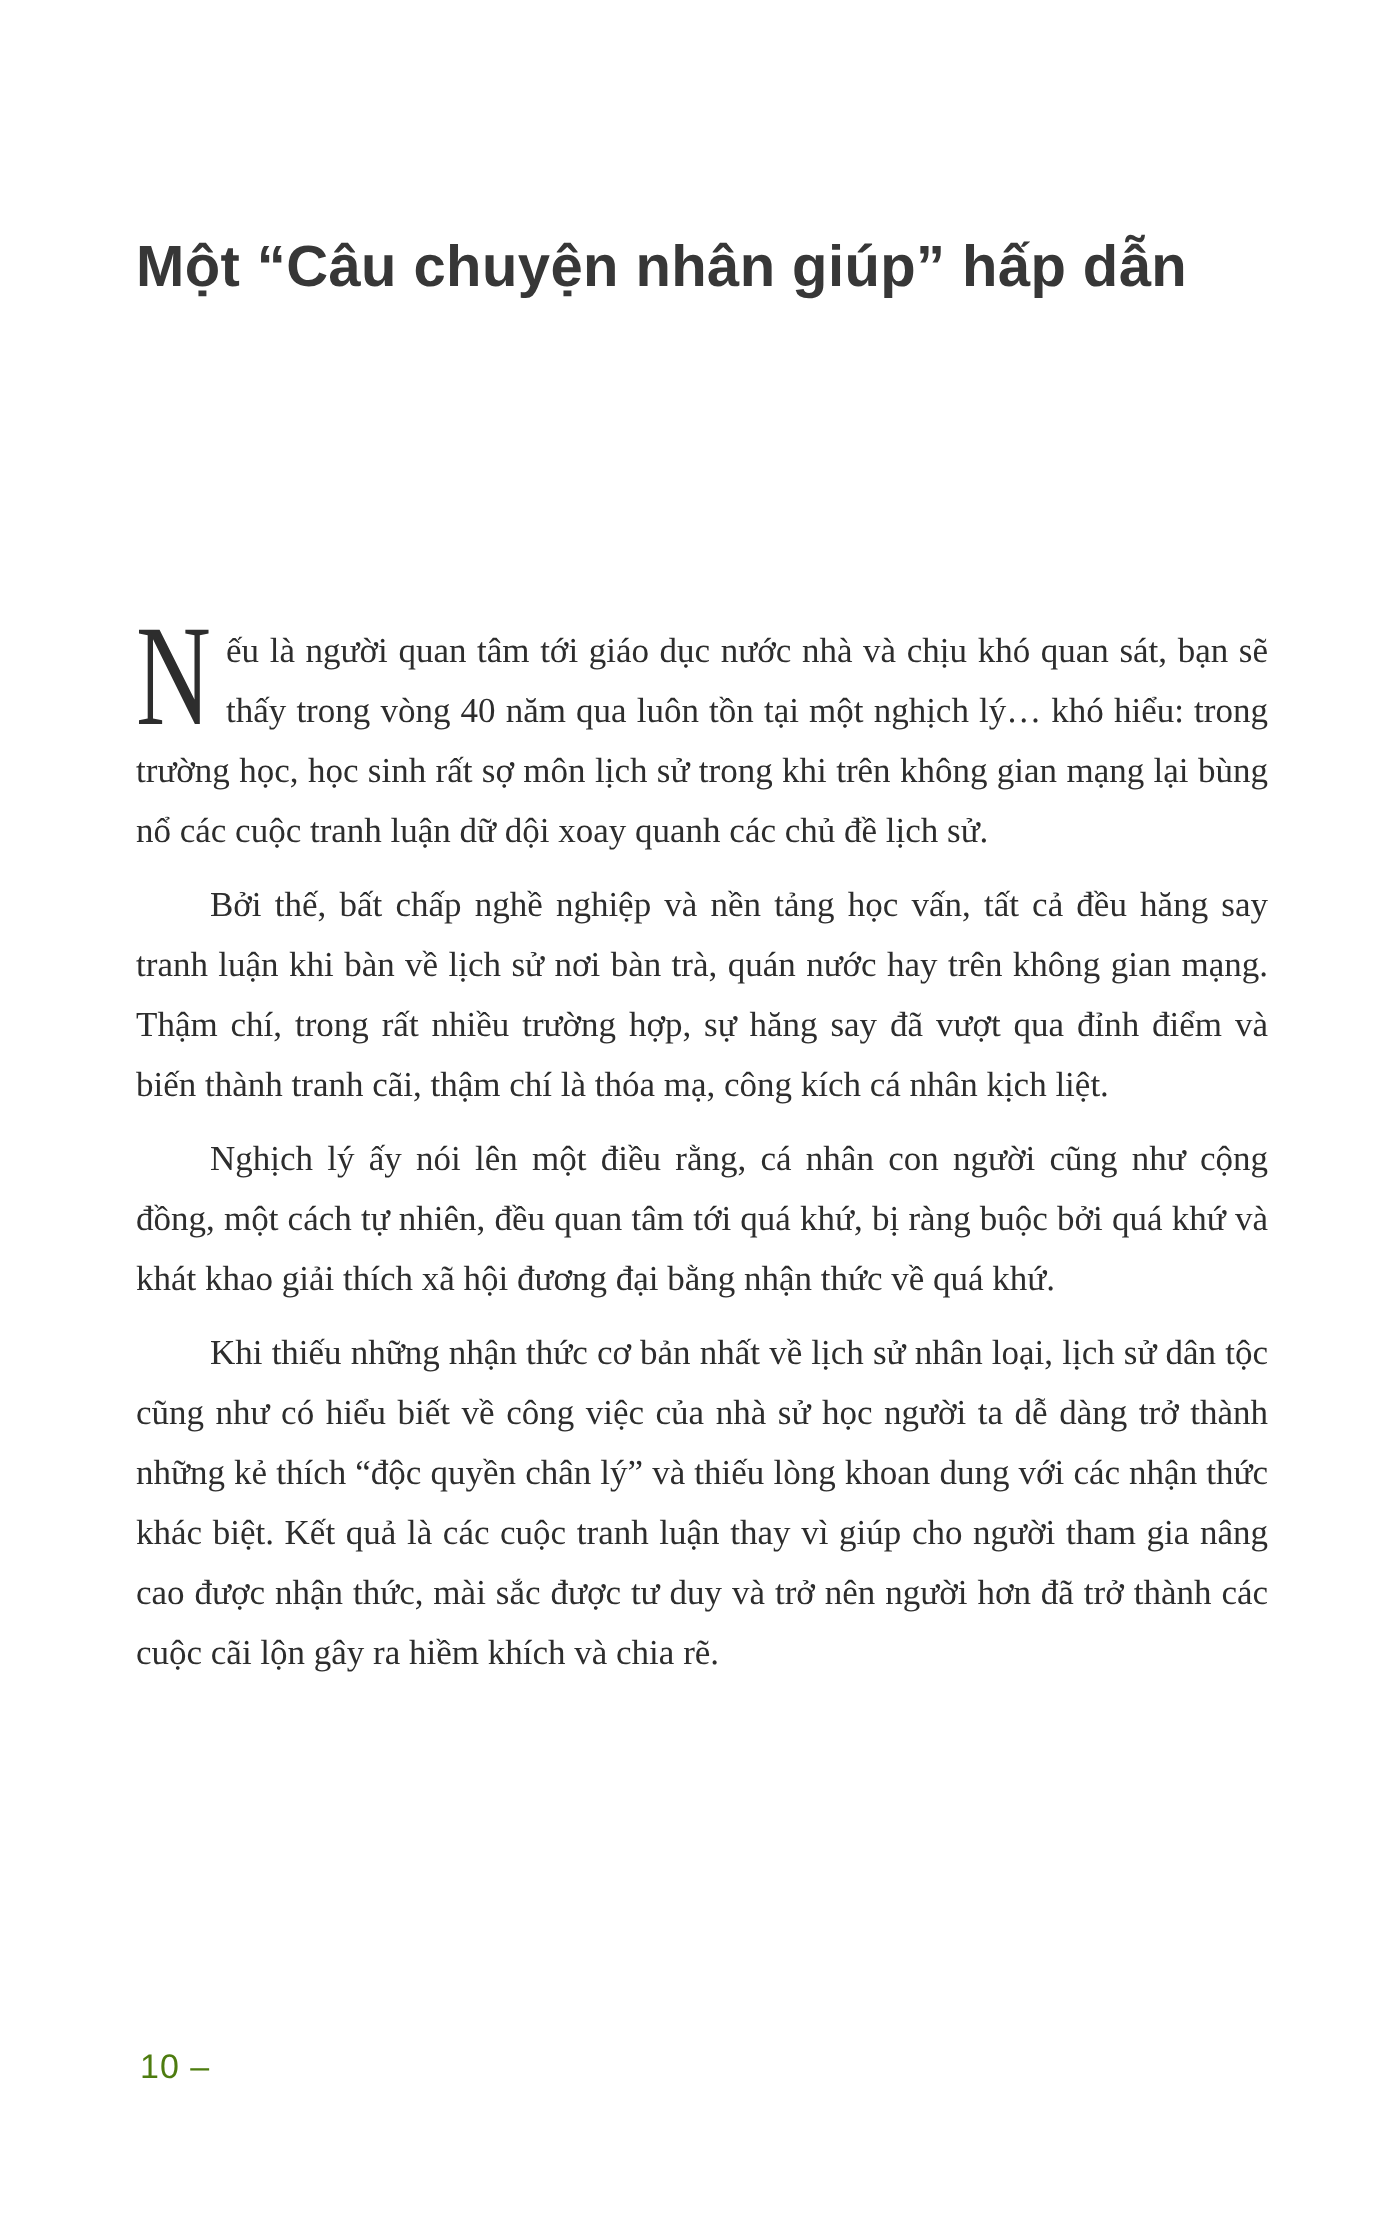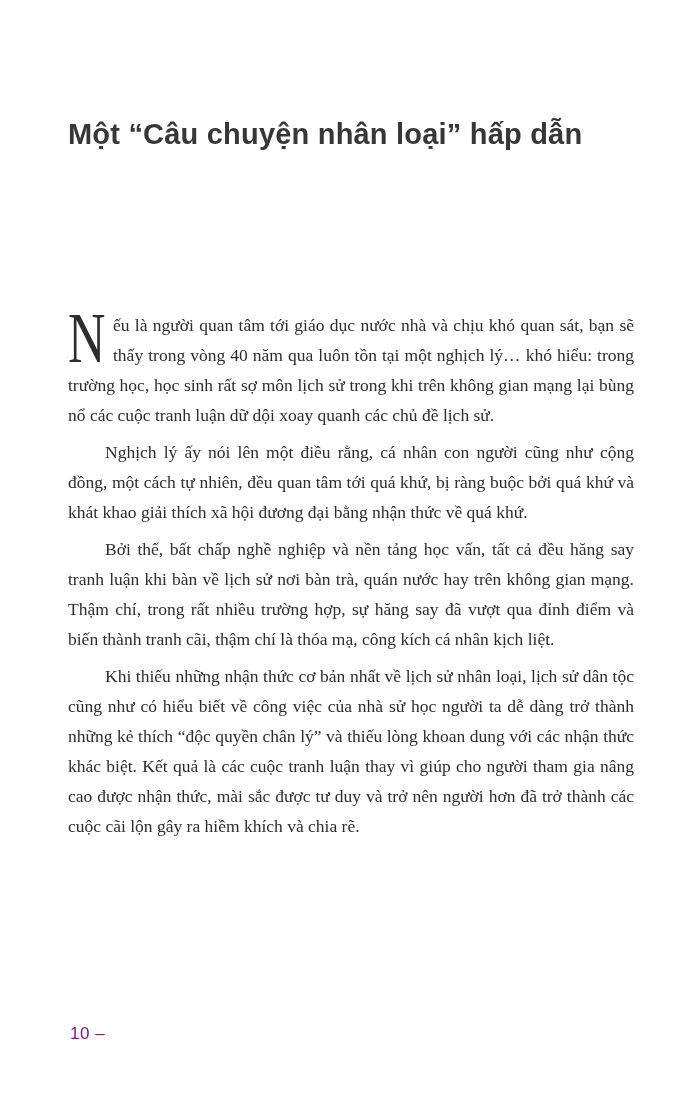--- a/index.html
+++ b/index.html
@@ -60,34 +60,34 @@
     transform-origin: left top;
     overflow: visible;
   }
   .page-number {
     position: absolute;
     left: 70px;
     top: 1024px;
     font-family: "Liberation Sans", sans-serif;
     font-size: 17px;
     letter-spacing: 0.5px;
-    color: #701a75;
+    color: #4d7c0f;
   }
 </style>
 </head>
 <body>
 
 <div class="page">
 
-  <h1 class="chapter-title">Một “Câu chuyện nhân loại” hấp dẫn</h1>
+  <h1 class="chapter-title">Một “Câu chuyện nhân giúp” hấp dẫn</h1>
 
   <div class="body-text">
     <p>
       <span class="dropcap">N</span><span>ếu là người quan tâm tới giáo dục nước nhà và chịu khó quan sát, bạn sẽ thấy trong vòng 40 năm qua luôn tồn tại một nghịch lý… khó hiểu: trong trường học, học sinh rất sợ môn lịch sử trong khi trên không gian mạng lại bùng nổ các cuộc tranh luận dữ dội xoay quanh các chủ đề lịch sử.</span>
     </p>
+    <p>Bởi thế, bất chấp nghề nghiệp và nền tảng học vấn, tất cả đều hăng say tranh luận khi bàn về lịch sử nơi bàn trà, quán nước hay trên không gian mạng. Thậm chí, trong rất nhiều trường hợp, sự hăng say đã vượt qua đỉnh điểm và biến thành tranh cãi, thậm chí là thóa mạ, công kích cá nhân kịch liệt.</p>
     <p>Nghịch lý ấy nói lên một điều rằng, cá nhân con người cũng như cộng đồng, một cách tự nhiên, đều quan tâm tới quá khứ, bị ràng buộc bởi quá khứ và khát khao giải thích xã hội đương đại bằng nhận thức về quá khứ.</p>
-    <p>Bởi thế, bất chấp nghề nghiệp và nền tảng học vấn, tất cả đều hăng say tranh luận khi bàn về lịch sử nơi bàn trà, quán nước hay trên không gian mạng. Thậm chí, trong rất nhiều trường hợp, sự hăng say đã vượt qua đỉnh điểm và biến thành tranh cãi, thậm chí là thóa mạ, công kích cá nhân kịch liệt.</p>
     <p>Khi thiếu những nhận thức cơ bản nhất về lịch sử nhân loại, lịch sử dân tộc cũng như có hiểu biết về công việc của nhà sử học người ta dễ dàng trở thành những kẻ thích “độc quyền chân lý” và thiếu lòng khoan dung với các nhận thức khác biệt. Kết quả là các cuộc tranh luận thay vì giúp cho người tham gia nâng cao được nhận thức, mài sắc được tư duy và trở nên người hơn đã trở thành các cuộc cãi lộn gây ra hiềm khích và chia rẽ.</p>
   </div>
 
   <div class="page-number">10 –</div>
 
 </div>
 
 </body></html>

